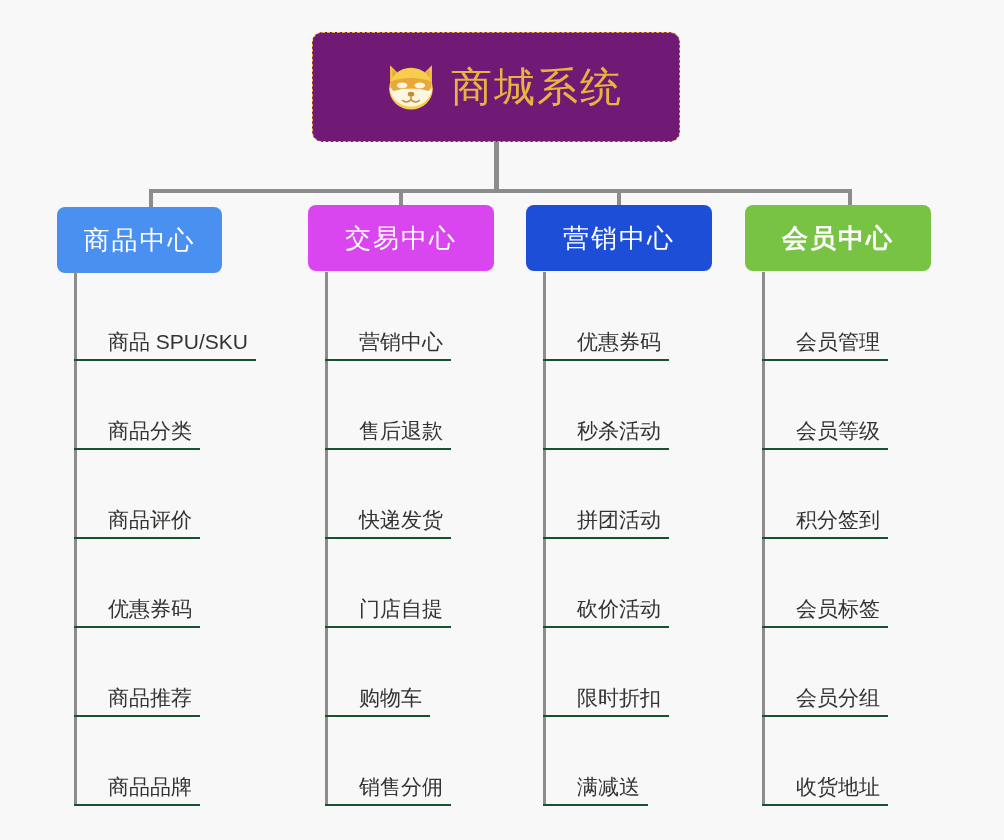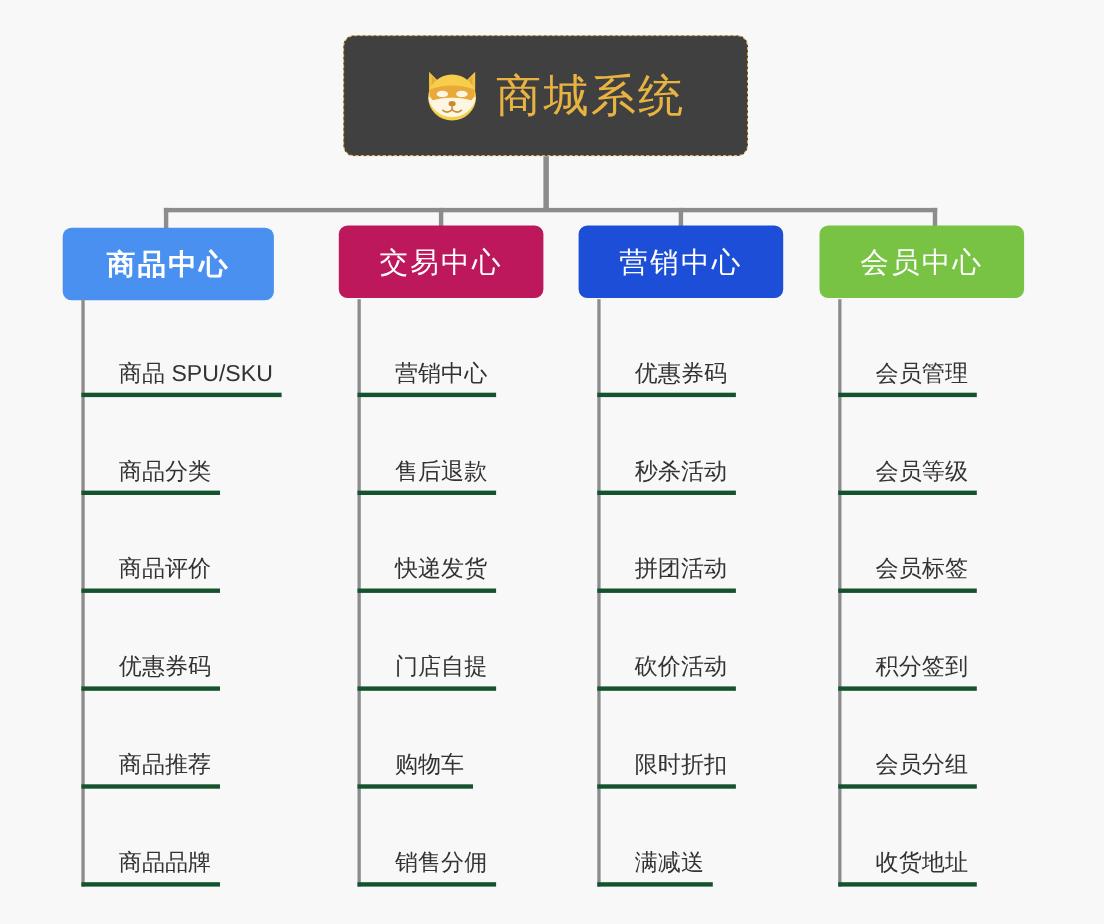--- a/index.html
+++ b/index.html
@@ -58,31 +58,31 @@
     position: relative;
     height: 89px;
     display: flex;
     align-items: flex-end;
   }
   .leaf-text {
     font-size: 21px;
     color: #333333;
     padding: 0 8px 4px 34px;
     white-space: nowrap;
-    border-bottom: 4px solid #14532d;
+    border-bottom: 2px solid #14532d;
     line-height: 1.25;
     margin-left: 0;
   }
 </style>
 </head>
 <body style="background: rgb(248, 248, 248);">
 
 <div id="canvas">
 
-  <div class="root-node" style="border-color: rgb(232, 176, 75); background: #404040; padding-left: 16px;">
+  <div class="root-node" style="border-color: rgb(232, 176, 75); background: #701a75; padding-left: 16px;">
     <span class="dog-icon-wrap">
       <svg class="dog-icon" viewBox="0 0 64 62" xmlns="http://www.w3.org/2000/svg">
         <path d="M6 4 L6 26 L20 18 Z" fill="#f5c342"></path>
         <path d="M58 4 L58 26 L44 18 Z" fill="#f5c342"></path>
         <path d="M9 9 L9 23 L18 18 Z" fill="#e8a93a"></path>
         <path d="M55 9 L55 23 L46 18 Z" fill="#e8a93a"></path>
         <ellipse cx="32" cy="33" rx="27" ry="26" fill="#f7cd4c"></ellipse>
         <path d="M5.3 33 a27 26 0 0 0 53.4 0 z" fill="#fdf6e3"></path>
         <path d="M7 24 q25 -9 50 0 q1 8 -3 12 q-22 -6 -44 0 q-4 -4 -3 -12 z" fill="#e8a93a"></path>
         <ellipse cx="21" cy="29" rx="6.5" ry="3.6" fill="#fdf6e3"></ellipse>
@@ -98,30 +98,30 @@
 
   <div class="conn v" style="left: 494px; top: 142px; width: 5px; height: 50px; background: rgb(140, 140, 140);"></div>
 
   <div class="conn h" style="left: 149px; top: 189px; width: 703px; height: 4px; background: rgb(140, 140, 140);"></div>
 
   <div class="conn v" style="left: 149px; top: 189px; height: 20px; background: rgb(140, 140, 140);"></div>
   <div class="conn v" style="left: 399px; top: 189px; height: 20px; background: rgb(140, 140, 140);"></div>
   <div class="conn v" style="left: 617px; top: 189px; height: 20px; background: rgb(140, 140, 140);"></div>
   <div class="conn v" style="left: 848px; top: 189px; height: 20px; background: rgb(140, 140, 140);"></div>
 
-  <div class="cat-box" style="left: 57px; top: 207px; width: 192px; background: rgb(74, 144, 240); font-weight: bold;">
+  <div class="cat-box" style="left: 57px; top: 207px; width: 165px; background: rgb(74, 144, 240);">
     <span>商品中心</span>
   </div>
-  <div class="cat-box" style="left: 308px; top: 205px; width: 186px; background: #be185d;">
+  <div class="cat-box" style="left: 308px; top: 205px; width: 186px; background: #d946ef;">
     <span>交易中心</span>
   </div>
   <div class="cat-box" style="left: 526px; top: 205px; width: 186px; background: #1d4ed8;">
     <span>营销中心</span>
   </div>
-  <div class="cat-box" style="left: 745px; top: 205px; width: 186px; background: rgb(120, 195, 67);">
+  <div class="cat-box" style="left: 745px; top: 205px; width: 186px; background: rgb(120, 195, 67); font-weight: bold;">
     <span>会员中心</span>
   </div>
 
   <div class="leaf-col" style="left:74px;">
     <div class="leaf-spine" style="height: 534px; background: rgb(140, 140, 140);"></div>
     <div class="leaf-item">
         <span class="leaf-text">商品 SPU/SKU</span>
       </div>
     <div class="leaf-item">
         <span class="leaf-text">商品分类</span>
@@ -186,26 +186,26 @@
 
   <div class="leaf-col" style="left:762px;">
     <div class="leaf-spine" style="height: 534px; background: rgb(140, 140, 140);"></div>
     <div class="leaf-item">
         <span class="leaf-text">会员管理</span>
       </div>
     <div class="leaf-item">
         <span class="leaf-text">会员等级</span>
       </div>
     <div class="leaf-item">
+        <span class="leaf-text">积分签到</span>
+      </div>
+    <div class="leaf-item">
         <span class="leaf-text">会员标签</span>
       </div>
     <div class="leaf-item">
-        <span class="leaf-text">积分签到</span>
-      </div>
-    <div class="leaf-item">
         <span class="leaf-text">会员分组</span>
       </div>
     <div class="leaf-item">
         <span class="leaf-text">收货地址</span>
       </div>
   </div>
 
 </div>
 
 </body></html>

